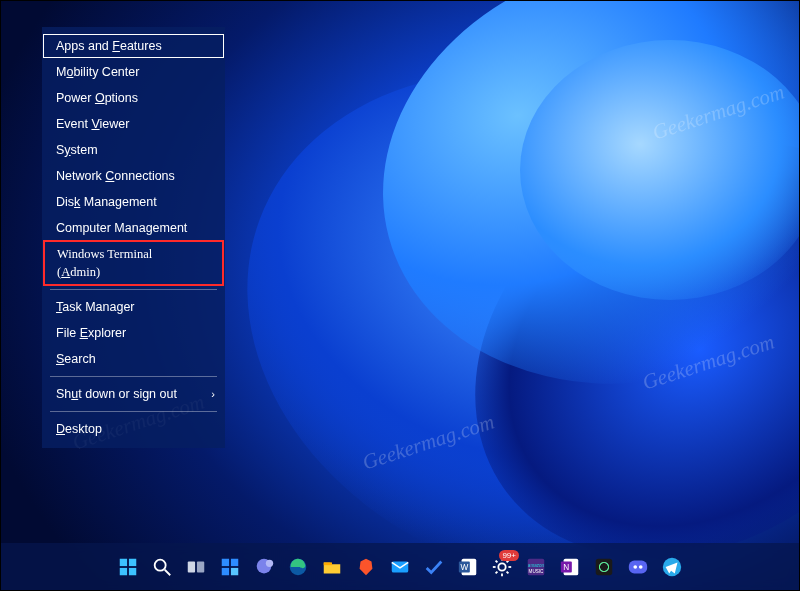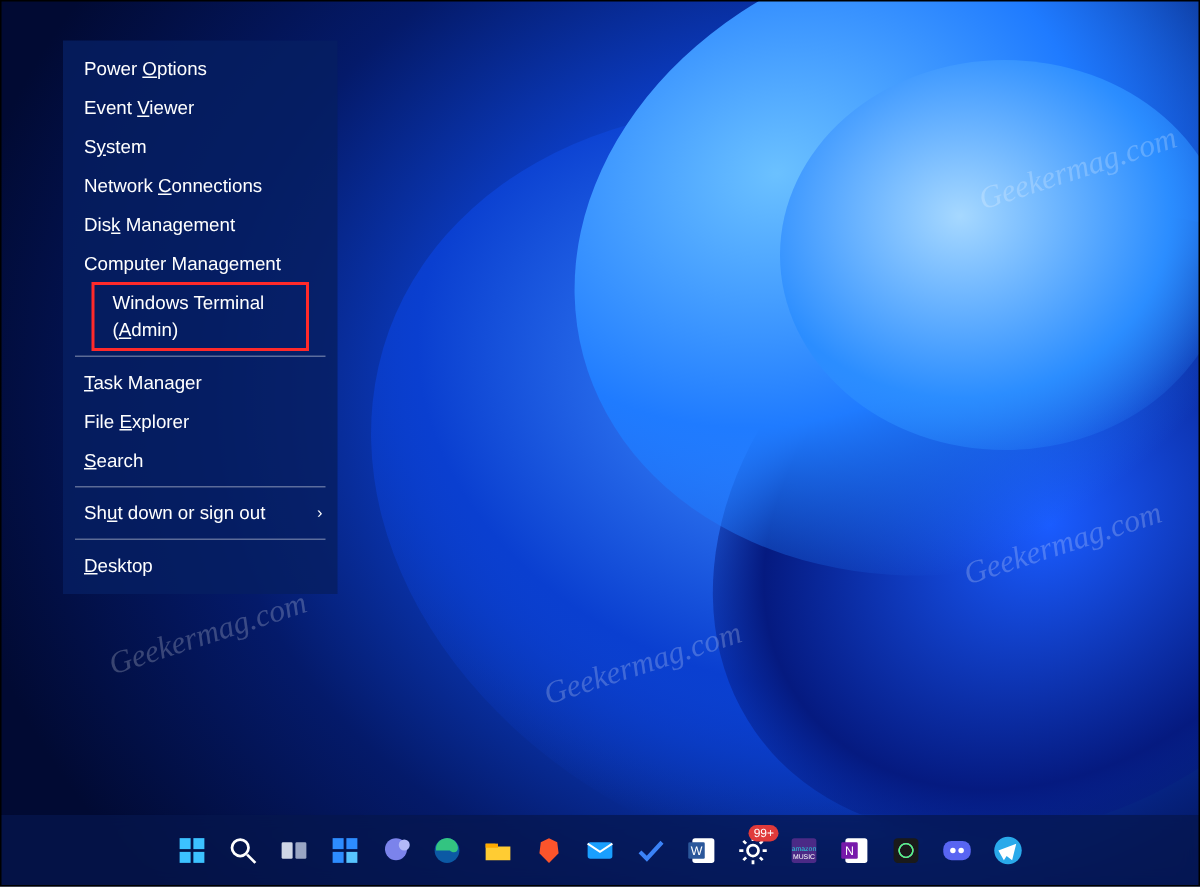--- a/index.html
+++ b/index.html
@@ -28,21 +28,21 @@
     position:absolute;left:42px;top:27px;width:183px;
     background:rgba(6,31,97,.82);
     padding:6px 0;
     color:#fff;font-size:12.5px;
   }
   .item{
     padding:4px 12px 4px 14px;line-height:18px;cursor:default;
     position:relative;
   }
   .item.focused{outline:1px solid #fff;outline-offset:-2px;}
-  .item.highlight{border:2px solid #ff2a2a;outline-offset:-2px;margin:-1px 19px;padding:3px 25px 3px 12px;}
+  .item.highlight{border:2px solid #ff2a2a;outline-offset:-2px;margin:-1px 1px;padding:3px 25px 3px 12px;font-family:Liberation Serif, serif;}
   .sep{height:1px;margin:4px 8px;background:rgba(255,255,255,.35);}
   .item u{text-decoration:underline;}
   .chev{position:absolute;right:10px;top:4px;font-size:11px;}
 
   
   #taskbar{
     position:absolute;left:0;bottom:0;width:800px;height:48px;
     background:rgba(5,22,78,.72);
     backdrop-filter:blur(6px);
     display:flex;align-items:center;justify-content:center;gap:6px;
@@ -62,20 +62,22 @@
   <div class="petal p3"></div>
   <div class="petal p1"></div>
   <div class="petal p4"></div>
 
   <div class="wm wm1">Geekermag.com</div>
   <div class="wm wm2">Geekermag.com</div>
   <div class="wm wm3">Geekermag.com</div>
   <div class="wm wm4">Geekermag.com</div>
 
   <div id="winx">
+      <div class="item focused">Apps and <u>F</u>eatures</div>
+      <div class="item">M<u>o</u>bility Center</div>
       <div class="item">Power <u>O</u>ptions</div>
       <div class="item">Event <u>V</u>iewer</div>
       <div class="item">S<u>y</u>stem</div>
       <div class="item">Network <u>C</u>onnections</div>
       <div class="item">Dis<u>k</u> Management</div>
       <div class="item">Computer Mana<u>g</u>ement</div>
       <div class="item highlight">Windows Terminal (<u>A</u>dmin)</div>
       <div class="sep"></div>
       <div class="item"><u>T</u>ask Manager</div>
       <div class="item">File <u>E</u>xplorer</div>

